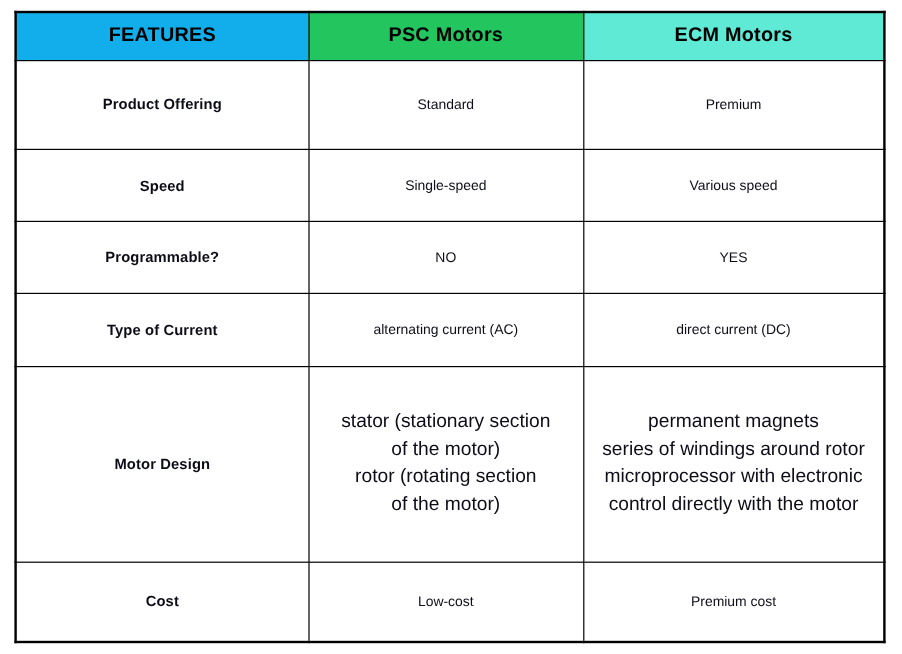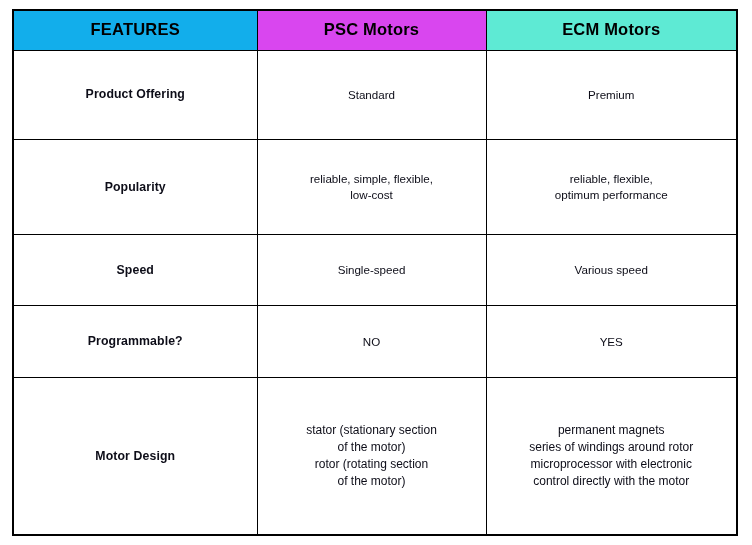--- a/index.html
+++ b/index.html
@@ -47,21 +47,21 @@
   
   table.cmp thead th {
     height: 40px;
     padding: 0 4px;
     font-size: 16.5px;
     font-weight: bold;
     letter-spacing: .2px;
     color: #000000;
   }
   th.h-features { background: #12AEEB; }
-  th.h-psc      { background: #d946ef; }
+  th.h-psc      { background: #22c55e; }
   th.h-ecm      { background: #5eead4; }
 
   
   td.feature-cell {
     font-size: 12.3px;
     font-weight: bold;
     letter-spacing: .1px;
   }
   td.value-cell {
     font-size: 11.6px;
@@ -74,21 +74,21 @@
   tr.r-product   td { height: 54px; }
   tr.r-uses      td { height: 51px; }
   tr.r-pop       td { height: 57px; }
   tr.r-speed     td { height: 41px; }
   tr.r-prog      td { height: 34px; }
   tr.r-current   td { height: 44px; }
   tr.r-design    td { height: 87px; }
   tr.r-noise     td { height: 60px; }
   tr.r-cost      td { height: 48px; }
 
-  tr.r-design td.value-cell { line-height: 1.42; font-size: 12px; }
+  tr.r-design td.value-cell { line-height: 1.42; font-size: 16px; }
 </style>
 </head>
 <body>
 
 <div id="table-wrap">
   <table class="cmp">
     <colgroup>
       <col class="c-feature">
       <col class="c-psc">
       <col class="c-ecm">
@@ -106,31 +106,20 @@
         <td class="feature-cell">Product Offering</td>
         <td class="value-cell">
           <span class="line">Standard</span>
         </td>
         <td class="value-cell">
           <span class="line">Premium</span>
         </td>
       </tr>
 
 
-      <tr class="r-pop">
-        <td class="feature-cell">Popularity</td>
-        <td class="value-cell">
-          <span class="line">reliable, simple, flexible,</span>
-          <span class="line">low-cost</span>
-        </td>
-        <td class="value-cell">
-          <span class="line">reliable, flexible,</span>
-          <span class="line">optimum performance</span>
-        </td>
-      </tr>
 
       <tr class="r-speed">
         <td class="feature-cell">Speed</td>
         <td class="value-cell">
           <span class="line">Single-speed</span>
         </td>
         <td class="value-cell">
           <span class="line">Various speed</span>
         </td>
       </tr>
@@ -138,34 +127,52 @@
       <tr class="r-prog">
         <td class="feature-cell">Programmable?</td>
         <td class="value-cell">
           <span class="line">NO</span>
         </td>
         <td class="value-cell">
           <span class="line">YES</span>
         </td>
       </tr>
 
+      <tr class="r-current">
+        <td class="feature-cell">Type of Current</td>
+        <td class="value-cell">
+          <span class="line">alternating current (AC)</span>
+        </td>
+        <td class="value-cell">
+          <span class="line">direct current (DC)</span>
+        </td>
+      </tr>
 
       <tr class="r-design">
         <td class="feature-cell">Motor Design</td>
         <td class="value-cell">
           <span class="line">stator (stationary section</span>
           <span class="line">of the motor)</span>
           <span class="line">rotor (rotating section</span>
           <span class="line">of the motor)</span>
         </td>
         <td class="value-cell">
           <span class="line">permanent magnets</span>
           <span class="line">series of windings around rotor</span>
           <span class="line">microprocessor with electronic</span>
           <span class="line">control directly with the motor</span>
         </td>
       </tr>
 
 
+      <tr class="r-cost">
+        <td class="feature-cell">Cost</td>
+        <td class="value-cell">
+          <span class="line">Low-cost</span>
+        </td>
+        <td class="value-cell">
+          <span class="line">Premium cost</span>
+        </td>
+      </tr>
 
     </tbody>
   </table>
 </div>
 
 </body></html>

